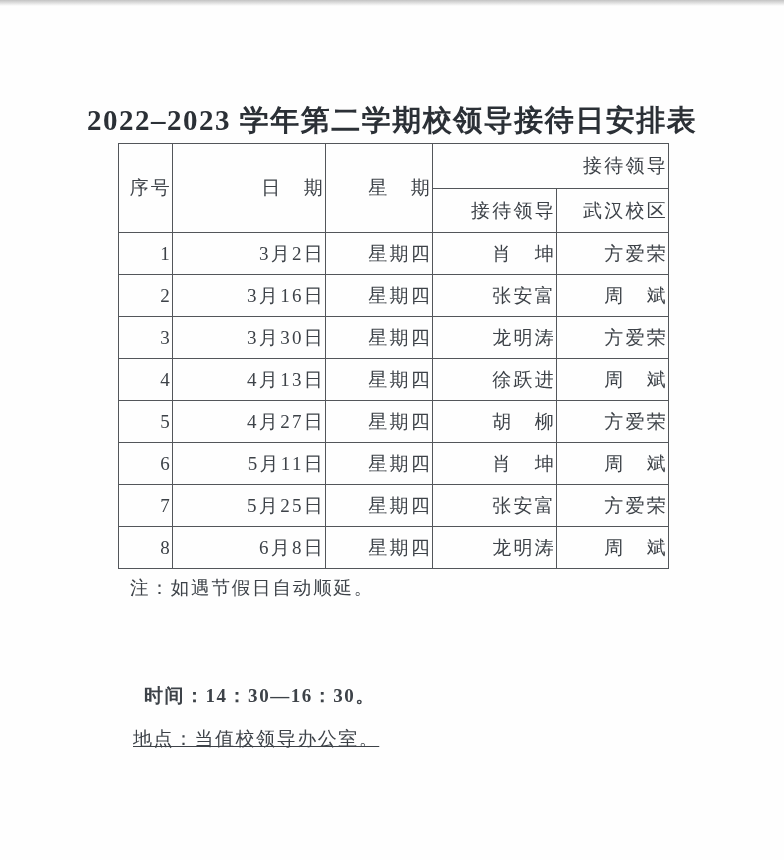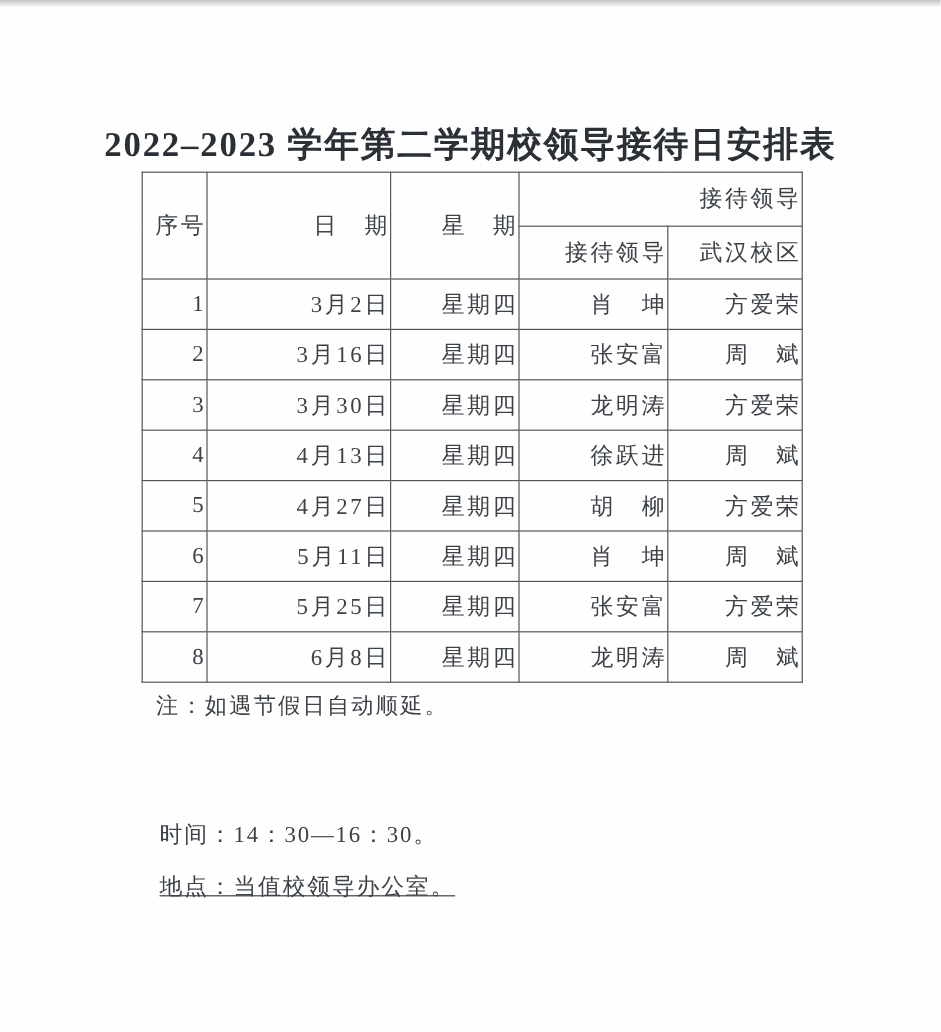--- a/index.html
+++ b/index.html
@@ -60,24 +60,25 @@
   td[data-name="date-cell"] { letter-spacing: 0.18em; }
   .note-line {
     position: absolute;
     left: 130px;
     top: 556px;
     font-size: 18.5px;
     letter-spacing: 0.1em;
   }
   .time-line {
     position: absolute;
-    left: 133px;
+    left: 144px;
     top: 664px;
     font-size: 19px;
     letter-spacing: 0.08em;
+    font-weight: bold;
   }
   .location-line {
     position: absolute;
     left: 133px;
     top: 707px;
     font-size: 19px;
     letter-spacing: 0.08em;
     text-decoration: underline;
   }
 </style>

